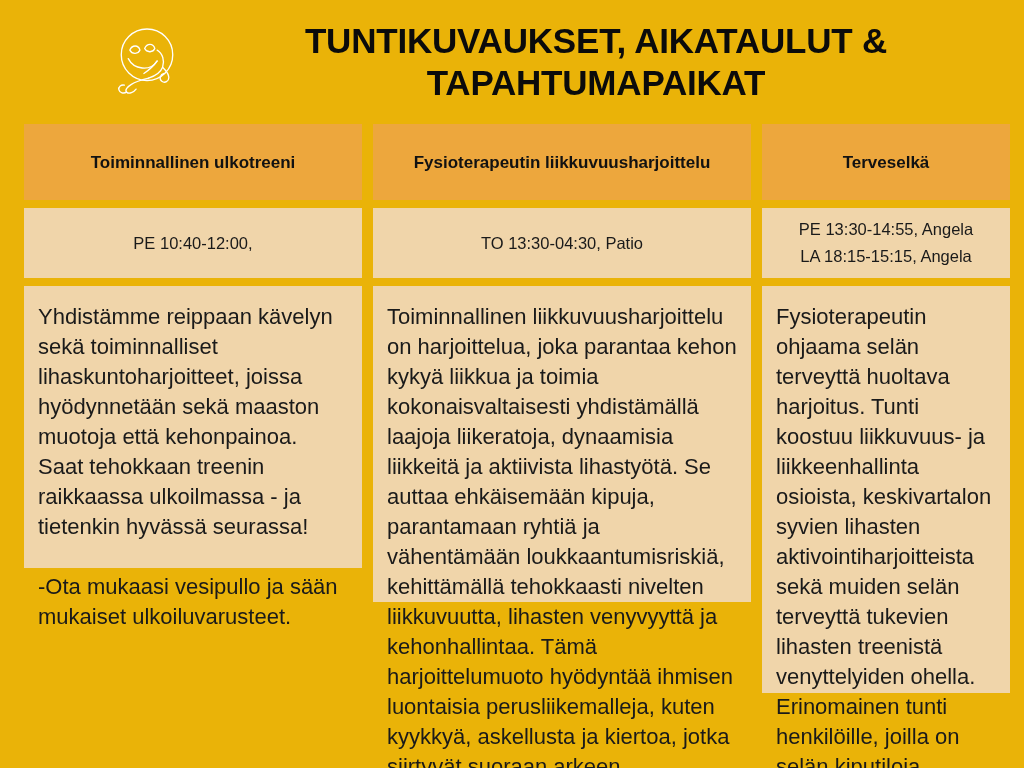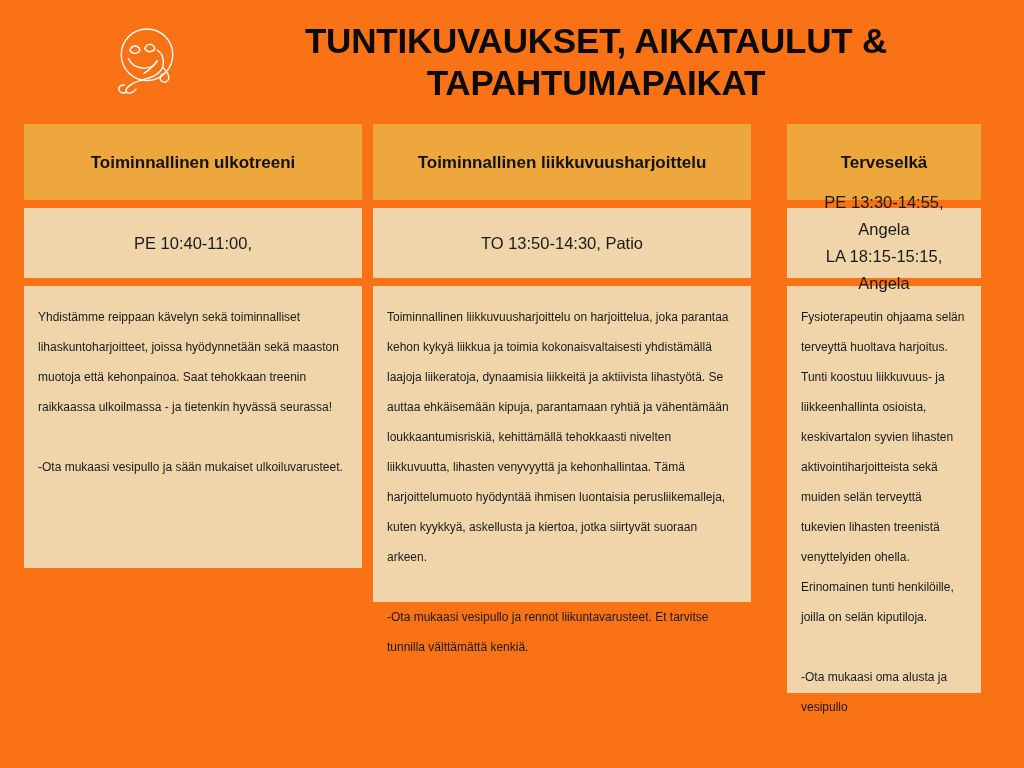--- a/index.html
+++ b/index.html
@@ -13,21 +13,21 @@
     overflow: hidden;
     background: #f2b253;
     font-family: "Liberation Sans", sans-serif;
     -webkit-font-smoothing: antialiased;
   }
 
   .poster {
     position: relative;
     width: 1024px;
     height: 768px;
-    background: #f97316;
+    background: #eab308;
     box-sizing: border-box;
   }
 
   
   .header {
     position: absolute;
     left: 0;
     top: 0;
     width: 1024px;
     height: 118px;
@@ -68,21 +68,21 @@
     width: 976px;
     height: 620px;
   }
 
   .column {
     position: absolute;
     top: 0;
   }
   .col-0 { left: 0px;   width: 338px; }
   .col-1 { left: 349px; width: 378px; }
-  .col-2 { left: 738px; width: 194px; margin-left: 25px; }
+  .col-2 { left: 738px; width: 248px; }
 
   .col-header {
     background: #eda73d;
     box-sizing: border-box;
     display: flex;
     align-items: center;
     justify-content: center;
     text-align: center;
     padding: 6px 22px;
     font-size: 17px;
@@ -107,21 +107,21 @@
     font-size: 16.5px;
     line-height: 27px;
     color: #1a1a1a;
   }
 
   .col-body {
     margin-top: 8px;
     background: #f0d5aa;
     box-sizing: border-box;
     padding: 16px 14px 18px 14px;
-    font-size: 12px;
+    font-size: 22px;
     line-height: 30px;
     color: #1a1a1a;
     white-space: pre-line;
   }
   .col-0 .col-body { height: 282px; }
   .col-1 .col-body { height: 316px; }
   .col-2 .col-body { height: 407px; }
 
   .schedule-line { display: block; }
 </style>
@@ -148,33 +148,33 @@
 
     <div class="poster-title">TUNTIKUVAUKSET, AIKATAULUT &amp; TAPAHTUMAPAIKAT</div>
   </div>
 
   <div class="columns">
 
     <div class="column col-0">
       <div class="col-header">Toiminnallinen ulkotreeni</div>
       <div class="col-schedule">
         <div>
-          <span class="schedule-line">PE 10:40-11:00,</span>
+          <span class="schedule-line">PE 10:40-12:00,</span>
         </div>
       </div>
       <div class="col-body">Yhdistämme reippaan kävelyn sekä toiminnalliset lihaskuntoharjoitteet, joissa hyödynnetään sekä maaston muotoja että kehonpainoa. Saat tehokkaan treenin raikkaassa ulkoilmassa - ja tietenkin hyvässä seurassa!
 
 -Ota mukaasi vesipullo ja sään mukaiset ulkoiluvarusteet.</div>
     </div>
 
     <div class="column col-1">
-      <div class="col-header">Toiminnallinen liikkuvuusharjoittelu</div>
+      <div class="col-header">Fysioterapeutin liikkuvuusharjoittelu</div>
       <div class="col-schedule">
         <div>
-          <span class="schedule-line">TO 13:50-14:30, Patio</span>
+          <span class="schedule-line">TO 13:30-04:30, Patio</span>
         </div>
       </div>
       <div class="col-body">Toiminnallinen liikkuvuusharjoittelu on harjoittelua, joka parantaa kehon kykyä liikkua ja toimia kokonaisvaltaisesti yhdistämällä laajoja liikeratoja, dynaamisia liikkeitä ja aktiivista lihastyötä. Se auttaa ehkäisemään kipuja, parantamaan ryhtiä ja vähentämään loukkaantumisriskiä, kehittämällä tehokkaasti nivelten liikkuvuutta, lihasten venyvyyttä ja kehonhallintaa. Tämä harjoittelumuoto hyödyntää ihmisen luontaisia perusliikemalleja, kuten kyykkyä, askellusta ja kiertoa, jotka siirtyvät suoraan arkeen.
 
 -Ota mukaasi vesipullo ja rennot liikuntavarusteet. Et tarvitse tunnilla välttämättä kenkiä.</div>
     </div>
 
     <div class="column col-2">
       <div class="col-header">Terveselkä</div>
       <div class="col-schedule">

